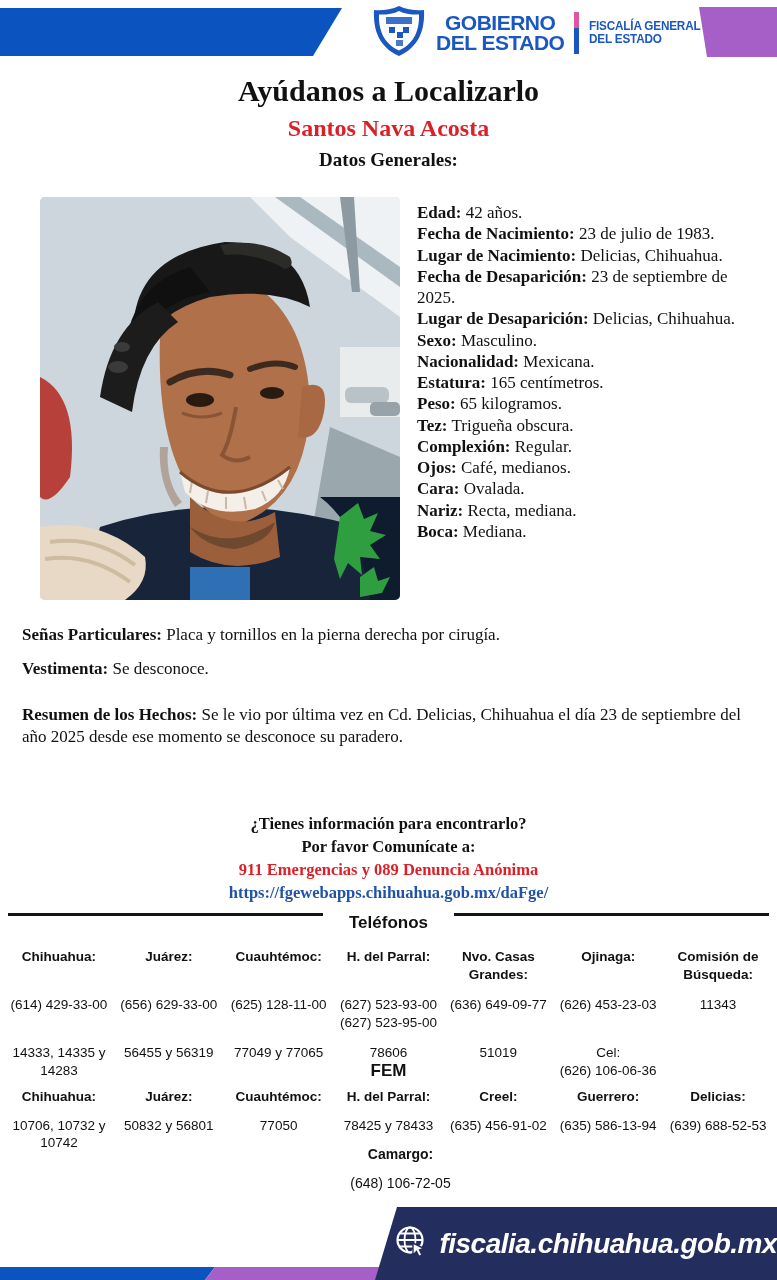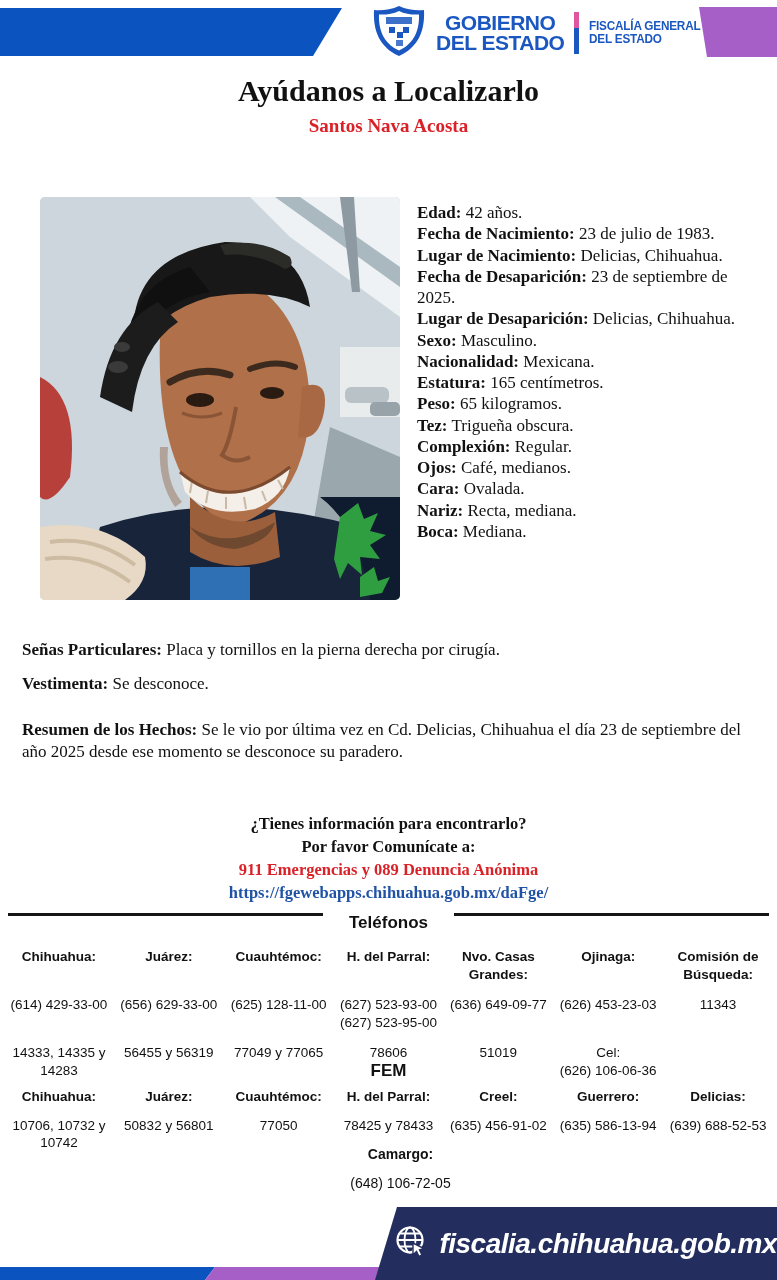--- a/index.html
+++ b/index.html
@@ -14,34 +14,34 @@
              clip-path:polygon(4px 0,100% 0,100% 100%,12px 100%);}
   .brand{position:absolute;left:372px;top:-2px;height:54px;display:flex;align-items:center;gap:10px;}
   .gob{font-family:"Liberation Sans",sans-serif;font-weight:800;color:#1b57c0;
        font-size:21px;line-height:.95;text-align:center;letter-spacing:-.5px;}
   .brand-divider{width:5px;height:42px;background:linear-gradient(180deg,#e0559f 0 38%,#1b57c0 38% 100%);}
   .fis{font-family:"Liberation Sans",sans-serif;font-weight:700;color:#1b57c0;
        font-size:12.5px;line-height:1.05;letter-spacing:-.2px;transform:scaleX(.94);transform-origin:left center;}
 
   
   .title1{position:absolute;top:74px;left:0;right:0;text-align:center;font-weight:bold;font-size:30px;}
-  .pname{position:absolute;top:115px;left:0;right:0;text-align:center;font-weight:bold;font-size:19px;color:#da2128;}
+  .pname{position:absolute;top:115px;left:0;right:0;text-align:center;font-weight:bold;font-size:24px;color:#da2128;}
   .dg{position:absolute;top:149px;left:0;right:0;text-align:center;font-weight:bold;font-size:19px;}
 
   
   .photo{position:absolute;left:40px;top:197px;width:360px;height:403px;overflow:hidden;
          border-radius:5px;background:#cfd8de;}
   .photo svg{display:block;}
 
   
   .datos{position:absolute;left:417px;top:202px;width:350px;font-size:17px;line-height:1.25;}
   .drow b{font-weight:bold;}
 
   
-  .para{position:absolute;left:22px;right:20px;font-size:17px;line-height:1.3;margin-top:15px;}
+  .para{position:absolute;left:22px;right:20px;font-size:17px;line-height:1.3;}
   .p1{top:624px;} .p2{top:658px;} .p3{top:704px;}
 
   
   .contact{position:absolute;top:812px;left:0;right:0;text-align:center;font-weight:bold;
            font-size:16.5px;line-height:23px;}
   .contact .red{color:#da2128;}
   .contact .link{color:#2053a5;text-decoration:none;}
   .telhead{position:absolute;top:913px;left:0;right:0;display:flex;align-items:flex-start;gap:26px;padding:0 8px;}
   .telhead .rule{flex:1;height:3px;background:#151515;}
   .telhead .t{font-family:"Liberation Sans",sans-serif;font-weight:700;font-size:17px;}
@@ -96,20 +96,21 @@
       <div class="fis">
         <div>FISCALÍA GENERAL</div>
         <div>DEL ESTADO</div>
       </div>
     </div>
     <div class="bar-right"></div>
   </div>
 
   <div class="title1">Ayúdanos a Localizarlo</div>
   <div class="pname">Santos Nava Acosta</div>
+  <div class="dg">Datos Generales:</div>
 
   <div class="photo">
     <svg width="360" height="403" viewBox="0 0 360 403">
       <rect width="360" height="403" fill="#ccd6dc"></rect>
       <path d="M210 0 L360 0 L360 120 L250 40 Z" fill="#eef2f4"></path>
       <path d="M235 0 L360 90 L360 70 L260 0 Z" fill="#aab8c0"></path>
       <path d="M300 0 L312 95 L320 95 L314 0 Z" fill="#8d9aa2"></path>
       <rect x="300" y="150" width="60" height="70" fill="#e8eced"></rect>
       <rect x="305" y="190" width="44" height="16" rx="6" fill="#b9c2c7"></rect>
       <rect x="330" y="205" width="30" height="14" rx="5" fill="#98a3a9"></rect>

